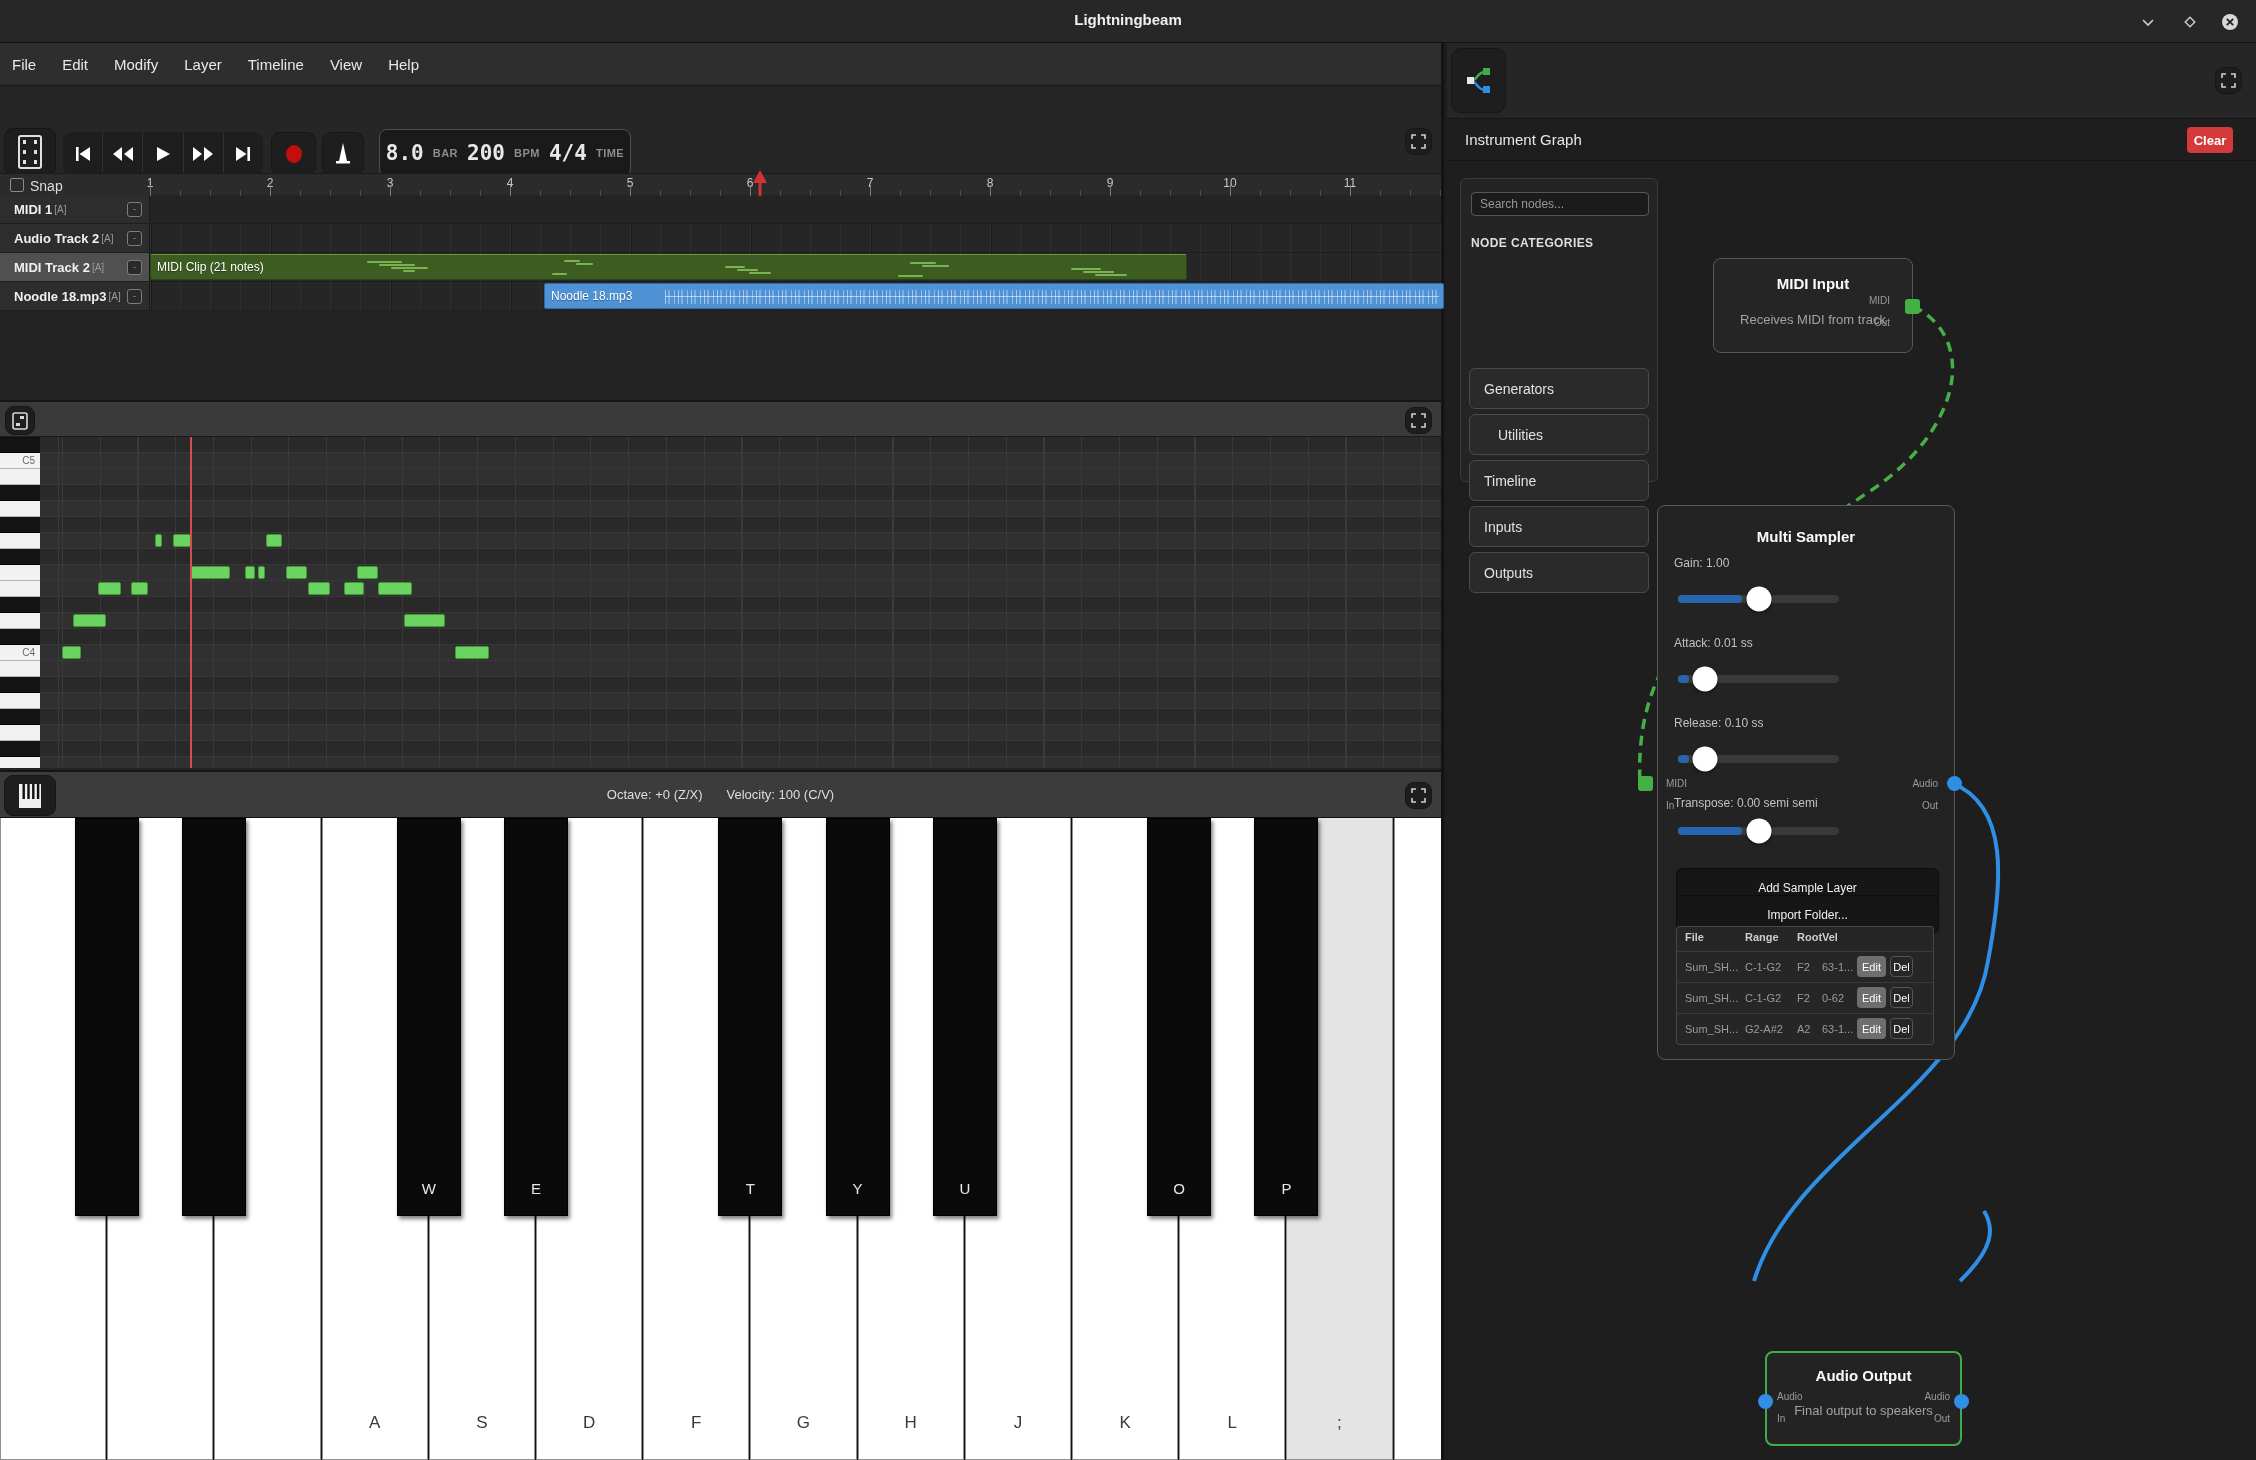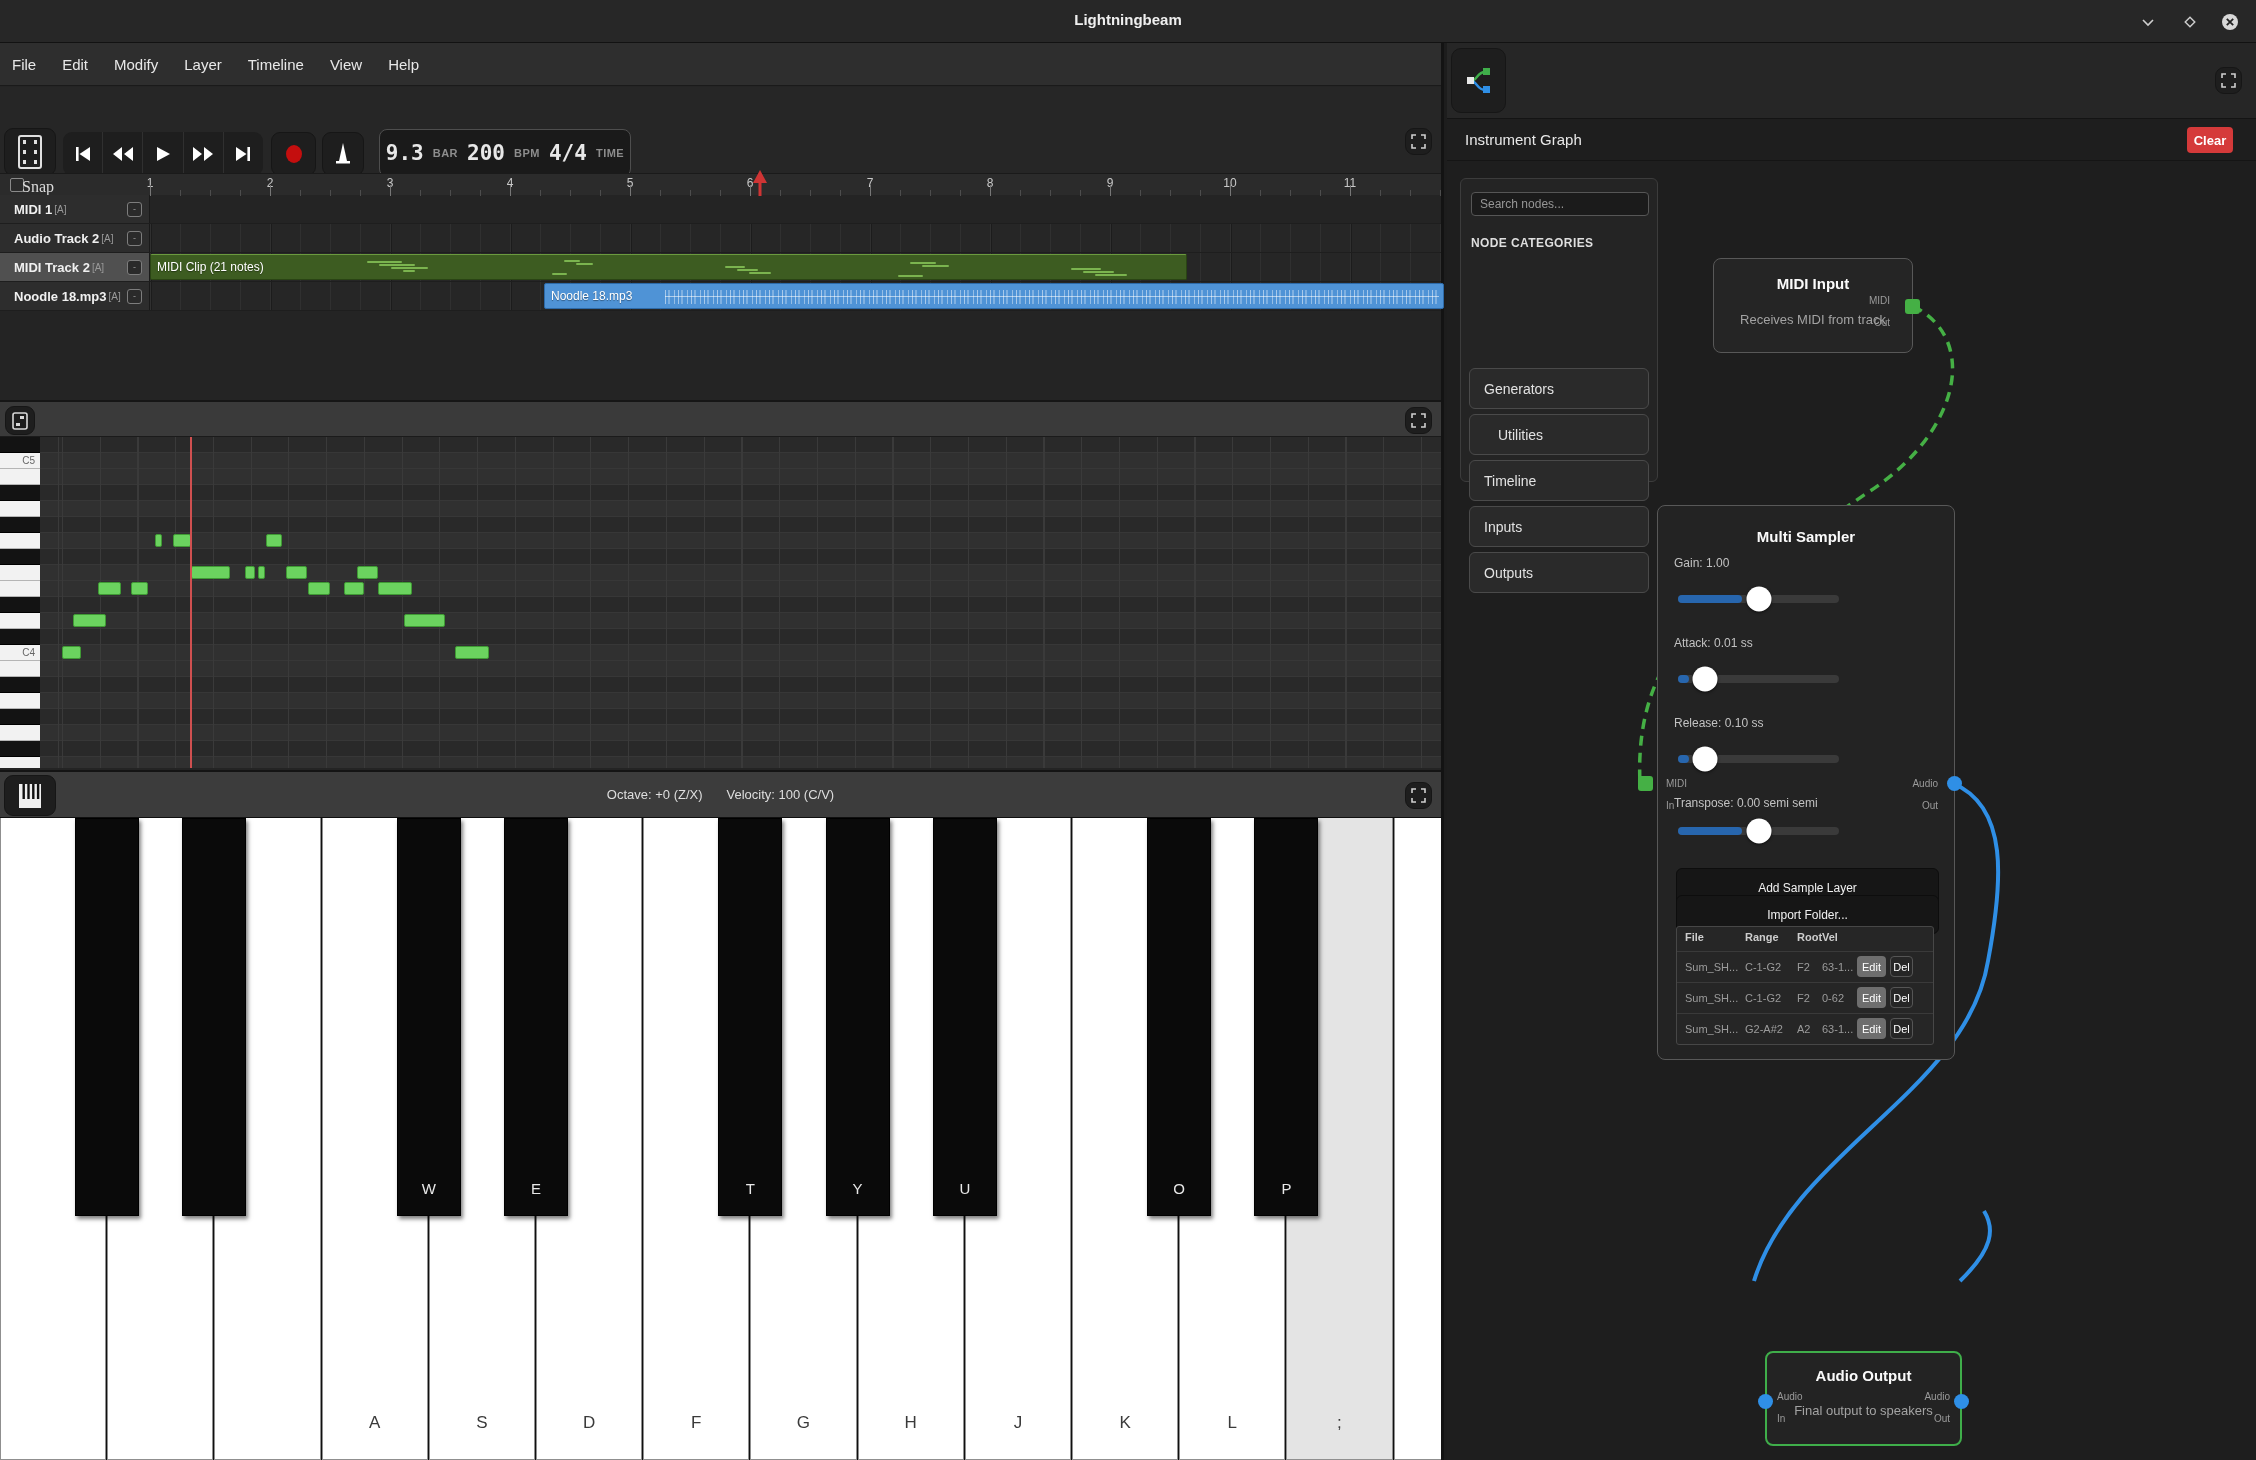--- a/index.html
+++ b/index.html
@@ -23,21 +23,21 @@
   #transport { position:absolute; left:63px; top:45px; width:200px; height:44px; background:#1e1e1e; border-radius:9px; display:flex; overflow:hidden; }
   .tr-btn { flex:1; display:flex; align-items:center; justify-content:center; border-right:1px solid #303030; cursor:pointer; }
   .tr-btn:last-child { border-right:none; }
   #tempo { position:absolute; left:379px; top:42px; width:252px; height:48px; background:#1a1a1a; border:1px solid #4e4e4e; border-radius:8px; display:flex; align-items:center; justify-content:center; gap:9px; }
   .tempo-val { font-family:"DejaVu Sans Mono", monospace; font-weight:bold; font-size:21px; color:#e8e8e8; }
   .tempo-unit { font-size:11px; font-weight:bold; color:#8d8d8d; letter-spacing:.5px; }
 
   
   #tl-header { position:absolute; left:0; top:130px; width:100%; height:22px; background:#2b2b2b; border-top:1px solid #1a1a1a; }
   #snap-box { position:absolute; left:10px; top:4px; width:14px; height:14px; border:1px solid #8a8a8a; border-radius:2px; background:transparent; cursor:pointer; }
-  #snap-label { position:absolute; left:22px; top:4px; font-size:16px; color:#dcdcdc;font-family:Liberation Serif, serif; }
+  #snap-label { position:absolute; left:30px; top:4px; font-size:14px; color:#dcdcdc; }
   #ruler { position:absolute; left:0; top:0; width:100%; height:22px; }
   .bar-num { position:absolute; top:2px; transform:translateX(-50%); font-size:12px; color:#c8c8c8; }
   .tick { position:absolute; bottom:0; width:1px; background:#777; }
   .tick.minor { background:#4d4d4d; }
 
   #tracks { position:absolute; left:0; top:152px; width:100%; }
   .trow { position:relative; width:100%; height:29px; border-bottom:1px solid #1e1e1e; }
   .tname { position:absolute; left:0; top:0; width:150px; height:100%; background:#2d2d2d; border-right:1px solid #1a1a1a; display:flex; align-items:center; padding-left:14px; }
   .trow.sel .tname { background:#505050; }
   .tname .nm { font-size:13px; font-weight:bold; color:#f0f0f0; white-space:nowrap; overflow:hidden; max-width:105px; }
@@ -214,21 +214,21 @@
           </svg>
       </div>
       <div class="tb-btn" style="left:322px; top:45px; width:42px; height:44px;">
         <svg width="18" height="22" viewBox="0 0 18 22">
             <polygon points="9,0 13,18 5,18" fill="#fff"></polygon>
             <rect x="2" y="18" width="14" height="2.5" fill="#fff"></rect>
           </svg>
       </div>
 
       <div id="tempo">
-        <span class="tempo-val">9.3</span>
+        <span class="tempo-val">8.0</span>
         <span class="tempo-unit">BAR</span>
         <span class="tempo-val">200</span>
         <span class="tempo-unit">BPM</span>
         <span class="tempo-val">4/4</span>
         <span class="tempo-unit">TIME</span>
       </div>
 
       <div class="tb-btn expand-btn" style="left:1405px; top:41px;">
         <svg width="15" height="15" viewBox="0 0 15 15">
           <path d="M1 5 V1 H5 M10 1 H14 V5 M14 10 V14 H10 M5 14 H1 V10" fill="none" stroke="#cfcfcf" stroke-width="1.6"></path>

